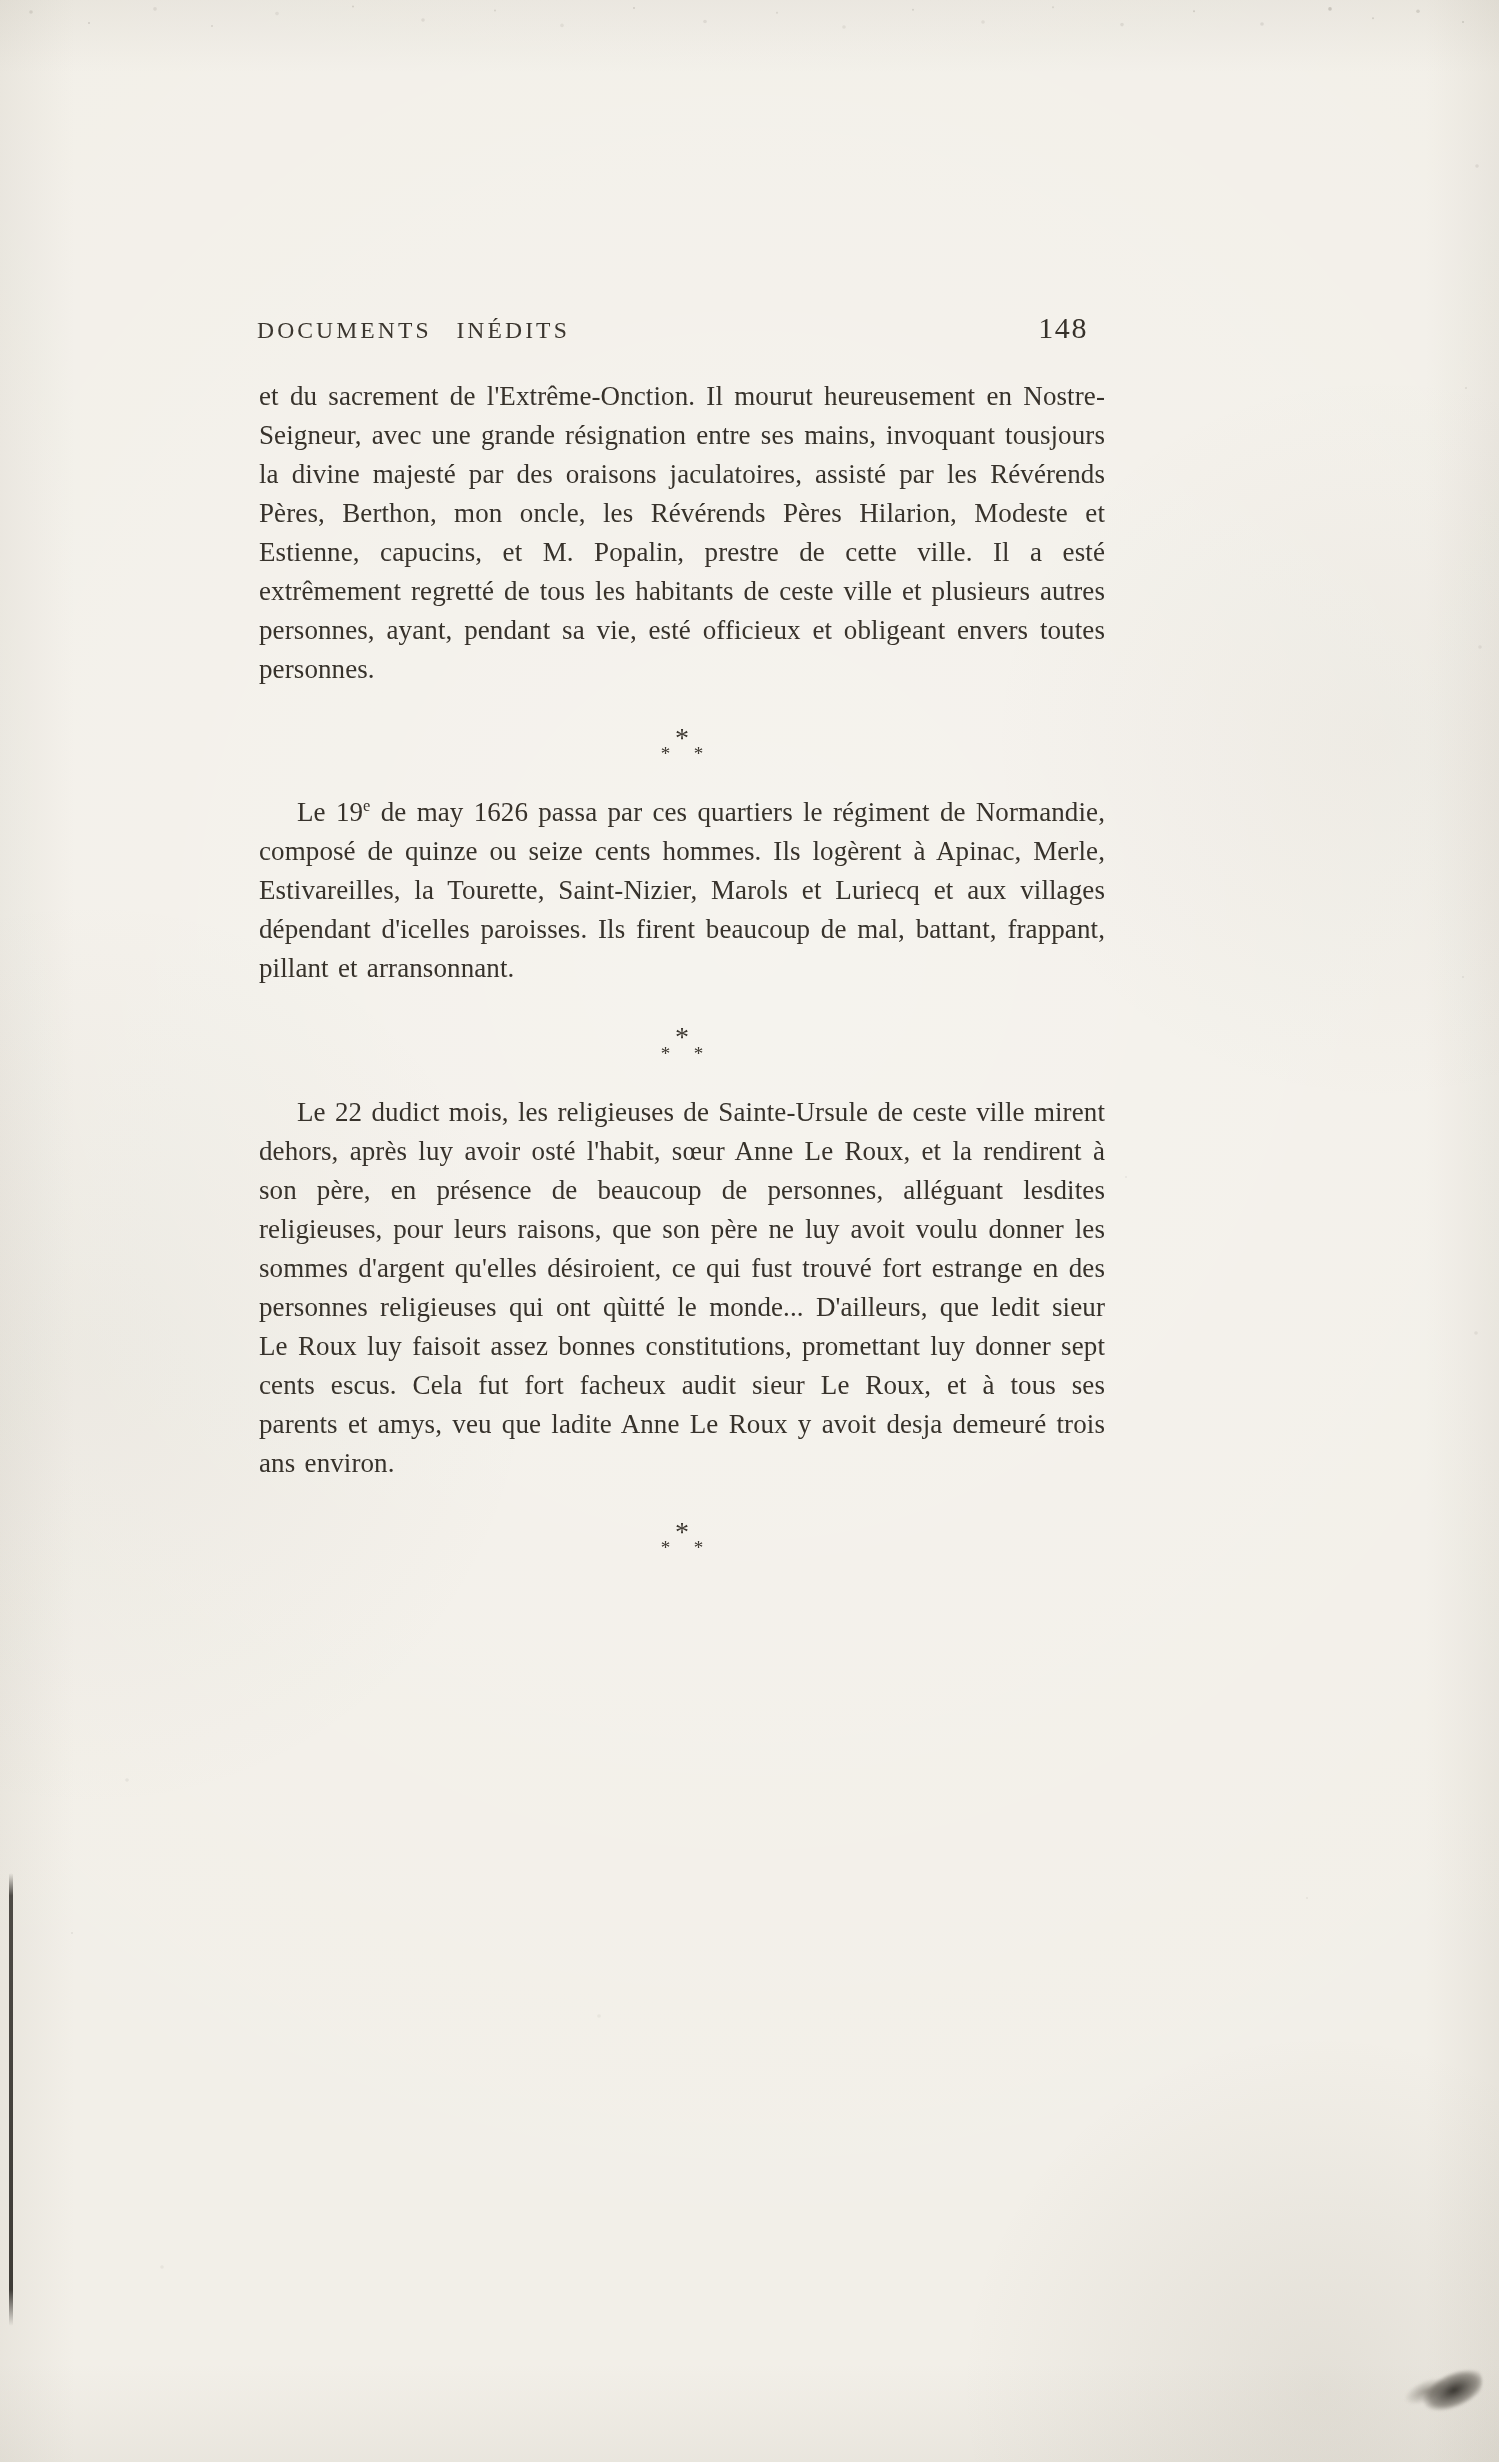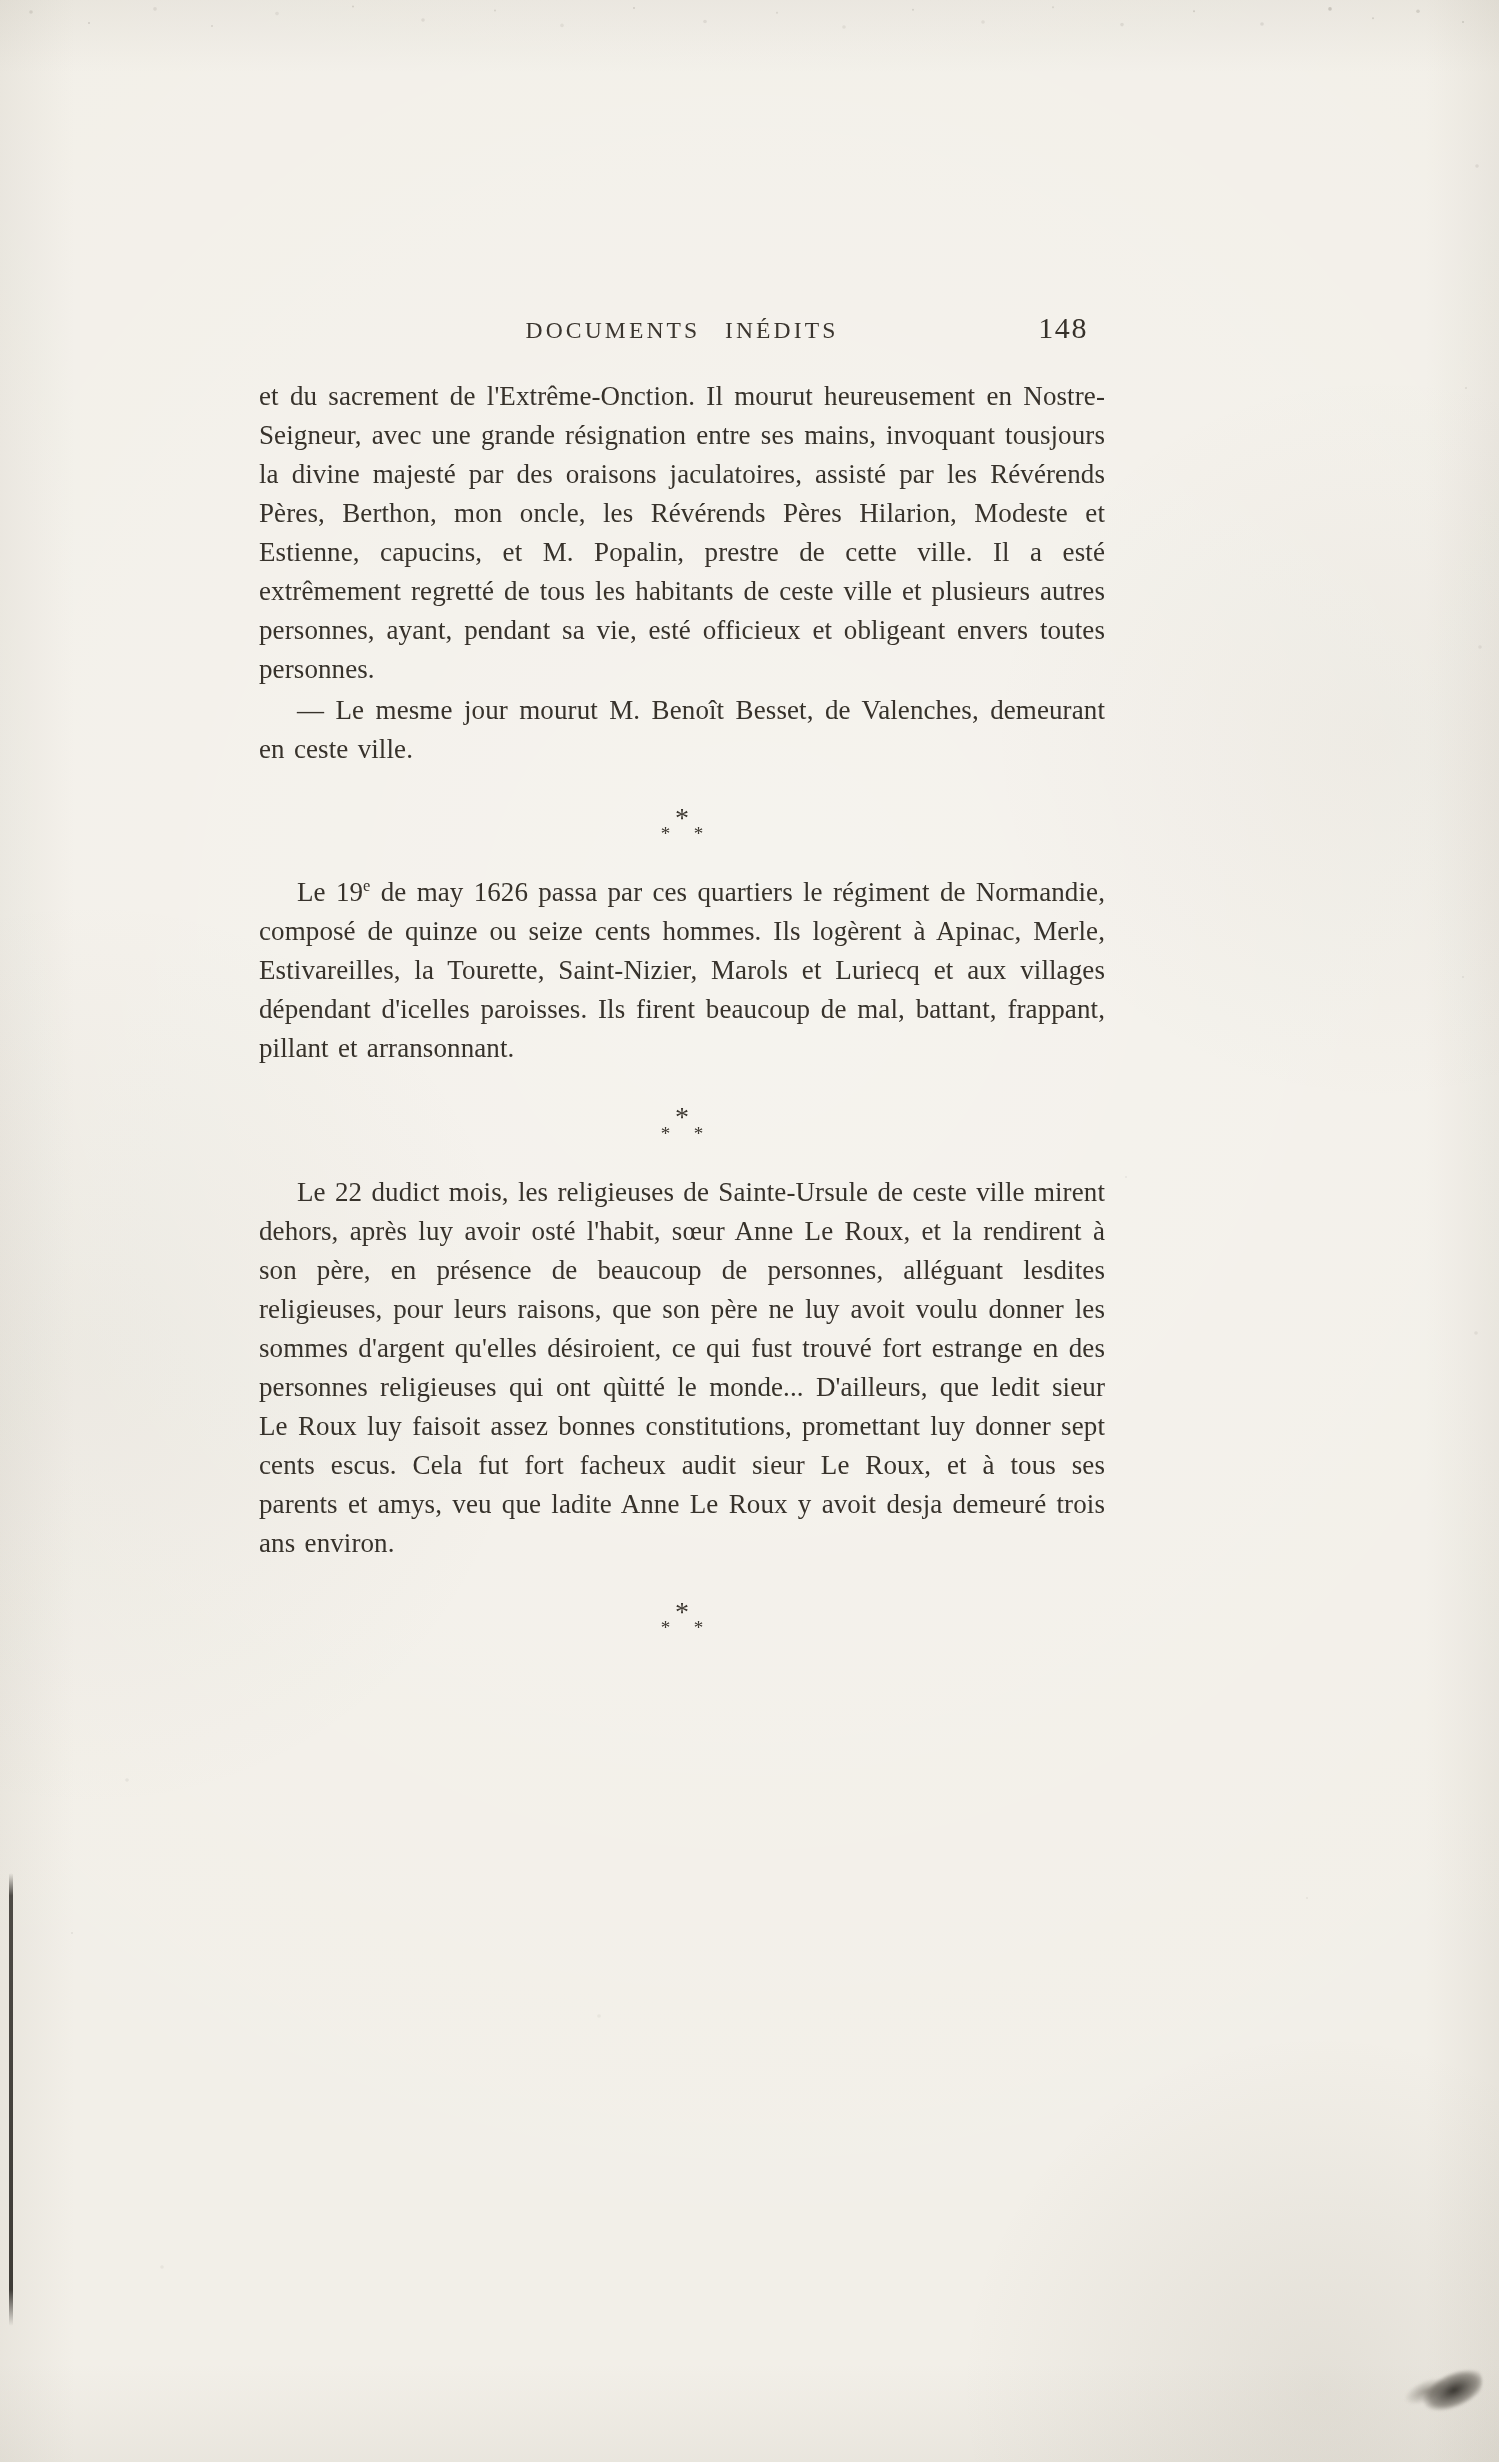--- a/index.html
+++ b/index.html
@@ -66,21 +66,21 @@
       1306px 1897px 0 0 rgba(105,100,90,.10),
       1125px 1176px 0 0 rgba(105,100,90,.09),
       598px 2015px 0 0.8px rgba(105,100,90,.07);
   }
   
   .text-column{
     position:absolute;left:257px;top:311px;width:850px;
   }
   .running-head{position:relative;height:39px;margin-bottom:27px;}
   .running-title{
-    position:absolute;left:0;right:0;top:6.3px;text-align:center;
+    position:absolute;left:0;right:0;top:6.3px;
     font-size:23.6px;letter-spacing:3.1px;word-spacing:15.7px;color:#3b362f;
   }
   .page-number{
     position:absolute;right:19px;top:0;font-size:30px;letter-spacing:1.6px;color:#37322b;
   }
   .body-text p{
     margin:2px;
     font-size:27px;line-height:39px;
     text-align:justify;
     letter-spacing:0.1px;word-spacing:2.4px;
@@ -119,21 +119,20 @@
 
   <div class="running-head">
     <div class="running-title">DOCUMENTS INÉDITS</div>
     <div class="page-number">148</div>
   </div>
 
   <div class="body-text">
 
     <p>et du sacrement de l'Extrême-Onction. Il mourut heureusement en Nostre-Seigneur, avec une grande résignation entre ses mains, invoquant tousjours la divine majesté par des oraisons jaculatoires, assisté par les Révérends Pères, Berthon, mon oncle, les Révérends Pères Hilarion, Modeste et Estienne, capucins, et M. Popalin, prestre de cette ville. Il a esté extrêmement regretté de tous les habitants de ceste ville et plusieurs autres personnes, ayant, pendant sa vie, esté officieux et obligeant envers toutes personnes.</p>
 
-    <p class="indent">— Le mesme jour mourut M. Benoît Besset, de Valenches, demeurant en ceste ville.</p>
 
     <div class="asterism">
       <span class="ast-top">*</span>
       <span class="ast-dots">* *</span>
     </div>
 
     <p class="indent"><span>Le 19</span><sup>e</sup><span> de may 1626 passa par ces quartiers le régiment de Normandie, composé de quinze ou seize cents hommes. Ils logèrent à Apinac, Merle, Estivareilles, la Tourette, Saint-Nizier, Marols et Luriecq et aux villages dépendant d'icelles paroisses. Ils firent beaucoup de mal, battant, frappant, pillant et arransonnant.</span></p>
 
     <div class="asterism">
       <span class="ast-top">*</span>

